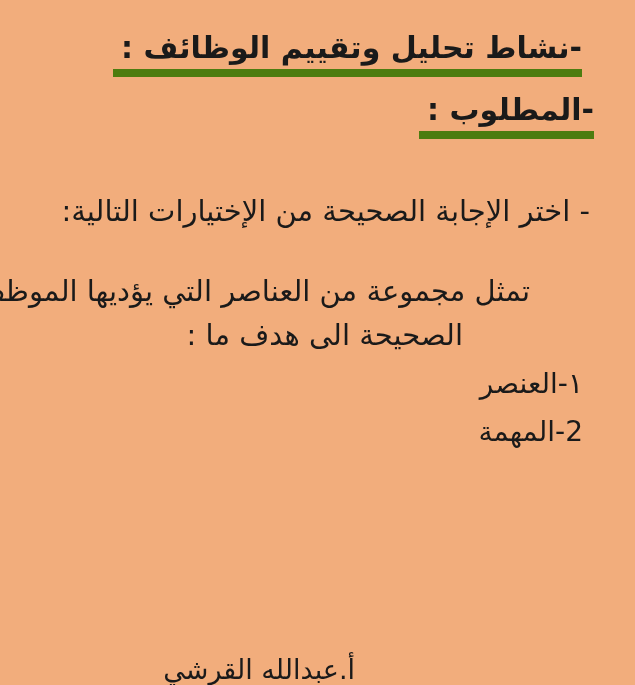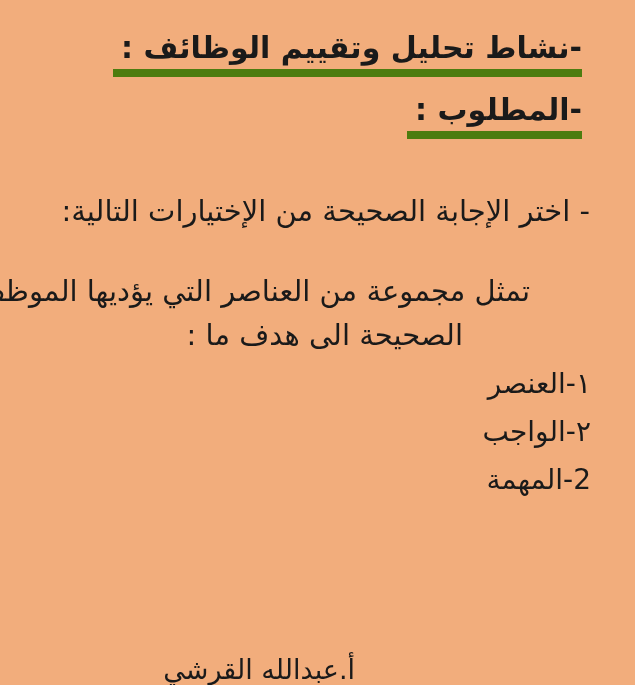--- a/index.html
+++ b/index.html
@@ -24,33 +24,33 @@
     font-size: 30px;
     line-height: 1.3;
   }
   .heading .underlined {
     display: inline-block;
     border-bottom: 8px solid #4d7c0f;
     padding-bottom: 2px;
     padding-inline-end: 8px; 
   }
   #activity-title { top: 28px;  right: 53px; }
-  #required-label { top: 90px;  right: 53px; }
+  #required-label { top: 90px;  right: 41px; }
 
   
   .bodytext { font-size: 29px; line-height: 1.35; }
 
   #instruction   { top: 192px; right: 45px; text-align: center; }
   #question-l1   { top: 272px; right: 105px; }
   #question-l2   { top: 316px; right: 172px; }
 
   
   #options {
     top: 360px;
-    right: 44px;
+    right: 52px;
     text-align: right;
     font-size: 28px;
   }
   .option {
     height: 48px;
     line-height: 48px;
   }
 
   
   #signature {
@@ -72,17 +72,16 @@
   <span class="underlined">-المطلوب :</span>
 </div>
 
 <div class="abs bodytext" id="instruction">- اختر الإجابة الصحيحة من الإختيارات التالية:</div>
 
 <div class="abs bodytext" id="question-l1">تمثل مجموعة من العناصر التي يؤديها الموظف</div>
 <div class="abs bodytext" id="question-l2">الصحيحة الى هدف ما :</div>
 
 <div class="abs" id="options">
   <div class="option">١-العنصر</div>
-  <div class="option">٢-الواجب</div>
   <div class="option">2-المهمة</div>
 </div>
 
 <div class="abs" id="signature">أ.عبدالله القرشي</div>
 
 </body></html>

